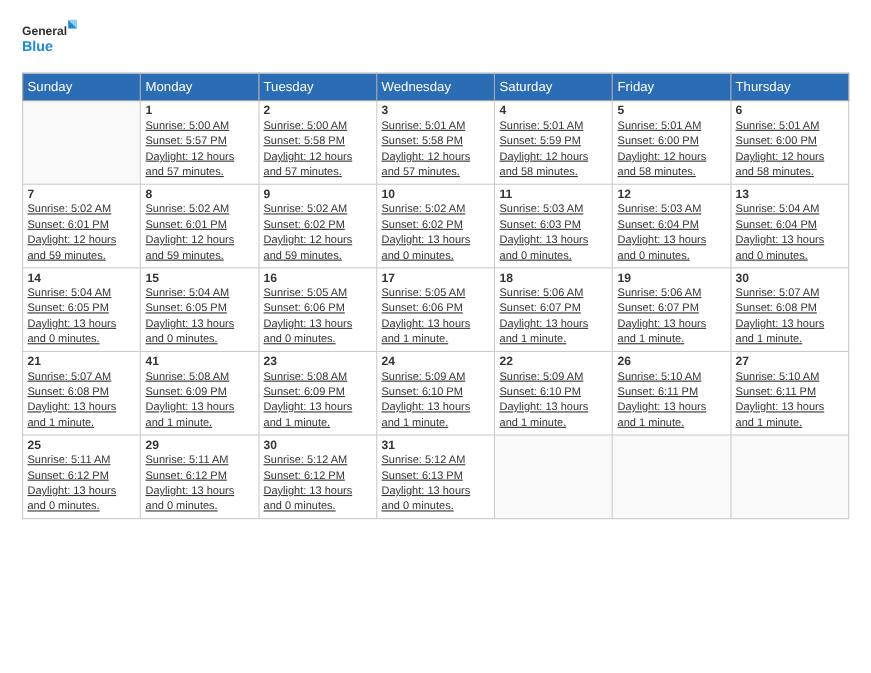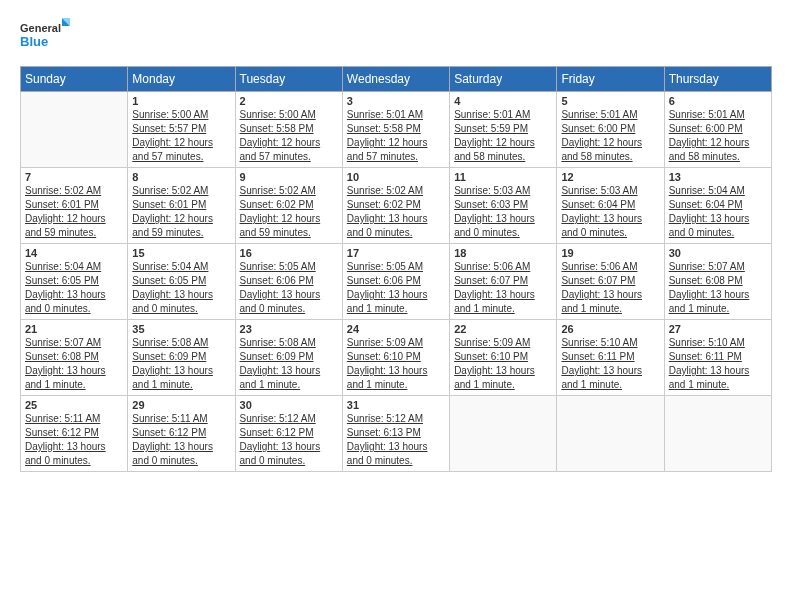--- a/index.html
+++ b/index.html
@@ -263,21 +263,21 @@
         </tr>
         <tr>
           <td>
             <span class="day-number">21</span>
             <div class="day-info" style="white-space: pre-line;">Sunrise: 5:07 AM
 Sunset: 6:08 PM
 Daylight: 13 hours
 and 1 minute.</div>
           </td>
           <td>
-            <span class="day-number">35</span>
+            <span class="day-number">41</span>
             <div class="day-info" style="white-space: pre-line;">Sunrise: 5:08 AM
 Sunset: 6:09 PM
 Daylight: 13 hours
 and 1 minute.</div>
           </td>
           <td>
             <span class="day-number">23</span>
             <div class="day-info" style="white-space: pre-line;">Sunrise: 5:08 AM
 Sunset: 6:09 PM
 Daylight: 13 hours

